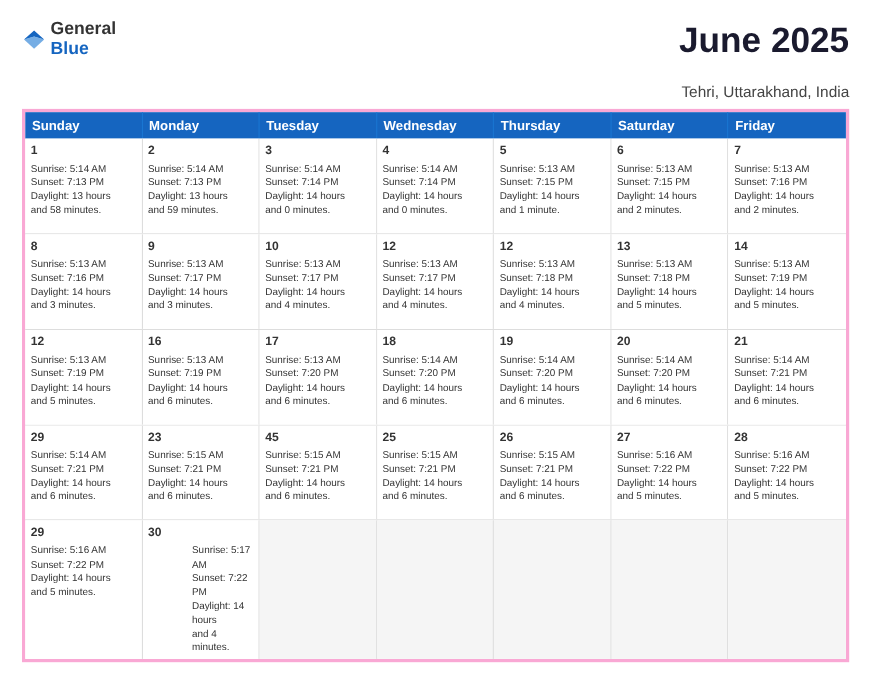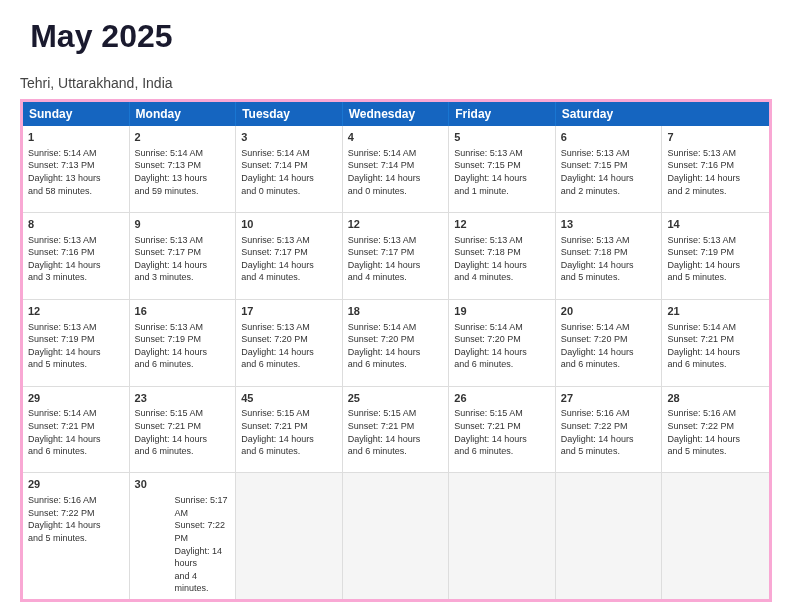--- a/index.html
+++ b/index.html
@@ -108,34 +108,45 @@
       font-size: 9px;
       color: #333;
       line-height: 1.4;
     }
   </style>
 </head>
 <body>
 
 <div class="page">
   <div class="top-section">
+    <div class="logo">
+      <svg class="logo-icon" viewBox="0 0 24 24">
+        <polygon points="12,3 22,12 12,9 2,12" fill="#1565c0"></polygon>
+        <polygon points="12,9 22,12 12,21 2,12" fill="#1976d2" opacity="0.6"></polygon>
+      </svg>
+      <div>
+        <span class="logo-text-general">General</span><br>
+        <span class="logo-text-blue">Blue</span>
+      </div>
+    </div>
     <div class="header-right">
-      <div class="month-title">May 2025</div>
+      <div class="month-title">June 2025</div>
       <div class="location">Tehri, Uttarakhand, India</div>
     </div>
   </div>
 
   <div class="calendar">
     <div class="cal-header" id="cal-header-row">
         <div class="cal-header-cell">Sunday</div>
         <div class="cal-header-cell">Monday</div>
         <div class="cal-header-cell">Tuesday</div>
         <div class="cal-header-cell">Wednesday</div>
+        <div class="cal-header-cell">Thursday</div>
+        <div class="cal-header-cell">Saturday</div>
         <div class="cal-header-cell">Friday</div>
-        <div class="cal-header-cell">Saturday</div>
       </div>
     <div class="cal-body" id="cal-body">
         <div class="cal-row">
           <div class="cal-cell">
             <span class="day-num">1</span>
             <div class="cell-info" style="white-space: pre-line;">Sunrise: 5:14 AM
 Sunset: 7:13 PM
 Daylight: 13 hours
 and 58 minutes.</div>
           </div>

